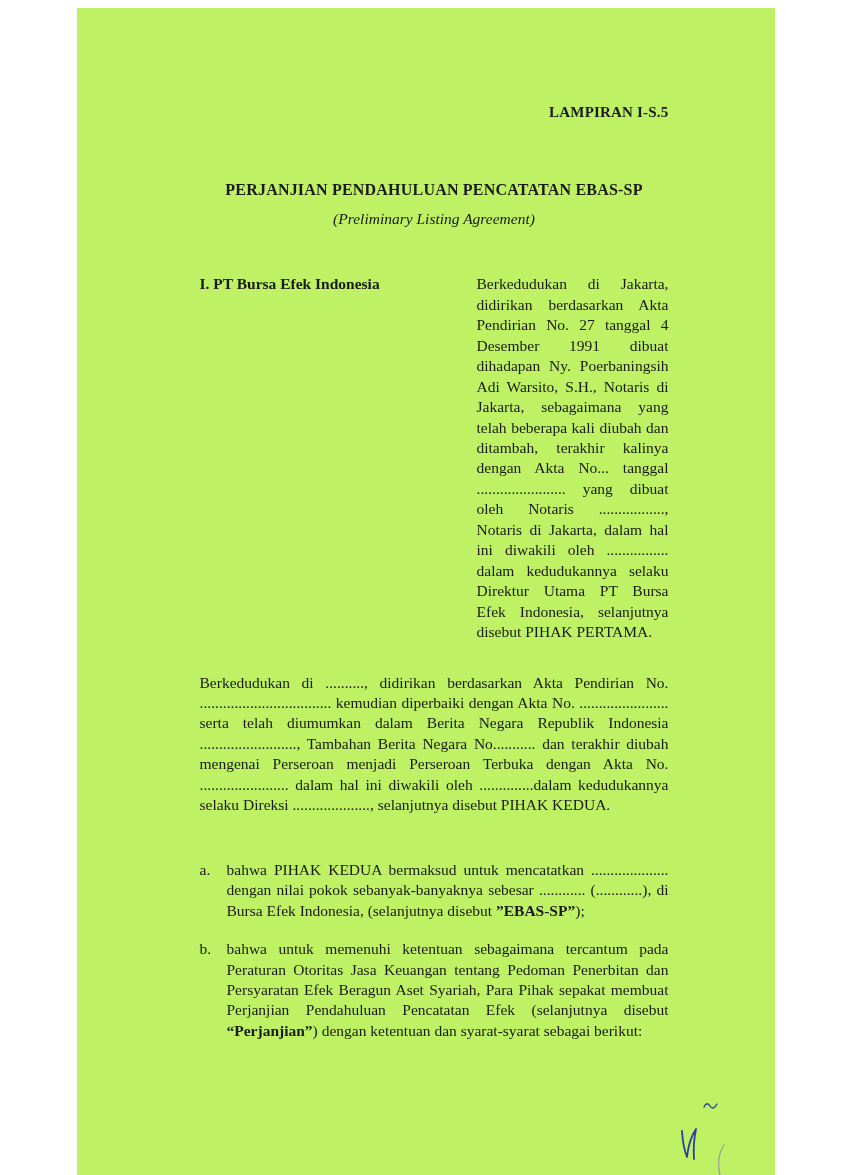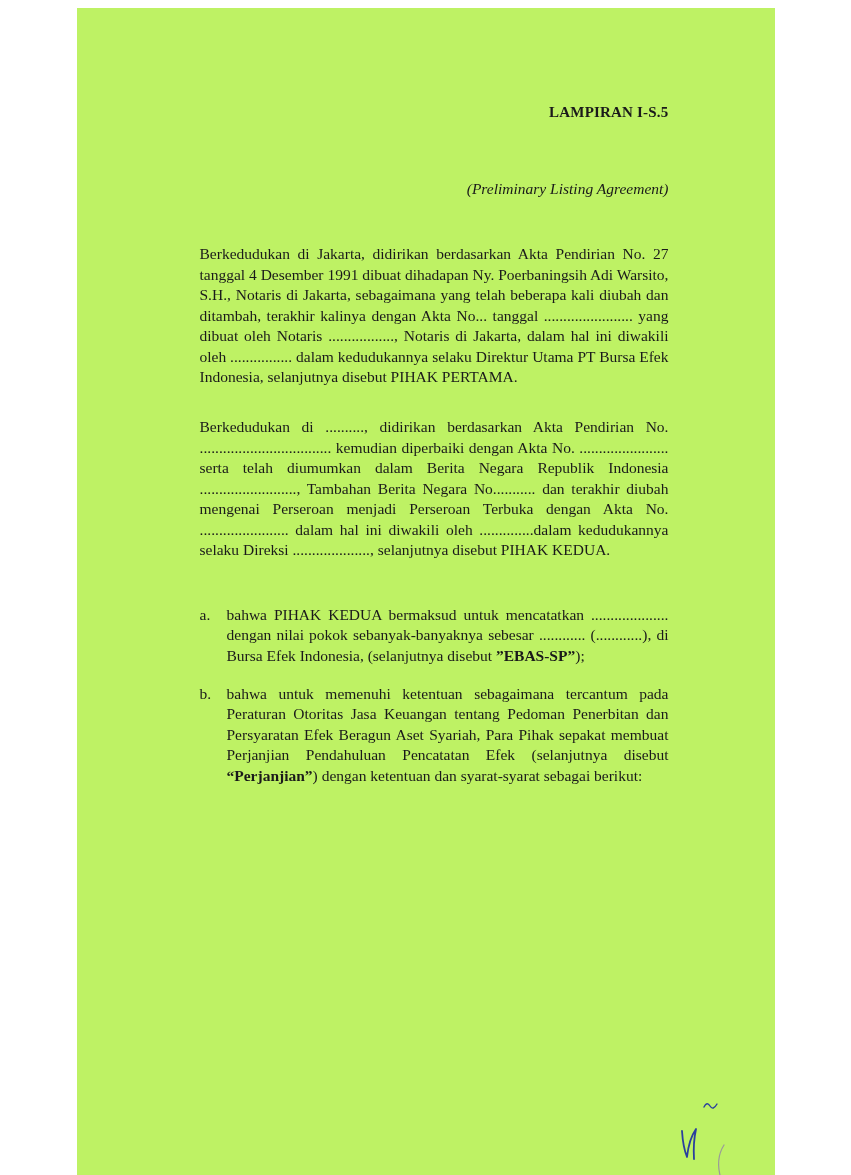--- a/index.html
+++ b/index.html
@@ -19,21 +19,21 @@
   }
   .header-label {
     margin-top: 95px;
     text-align: right;
     font-weight: bold;
     font-size: 15px;
     letter-spacing: 0.2px;
   }
   .title-block { margin-top: 56px; text-align: center; }
   .doc-title { font-weight: bold; font-size: 16px; letter-spacing: 0.2px; }
-  .doc-subtitle { margin-top: 9px; font-style: italic; text-align: right; }
+  .doc-subtitle { margin-top: 9px; font-style: italic; }
   .doc-number { margin-top: 9px; }
   .intro {
     margin-top: 46px;
     text-align: justify;
   }
   .parties { margin-top: 45px; }
   .party { display: flex; }
   .party + .party { margin-top: 30px; }
   .party-label {
     width: 277px;
@@ -62,26 +62,28 @@
   }
 </style>
 </head>
 <body>
 
 <div class="page">
 
   <div class="header-label">LAMPIRAN I-S.5</div>
 
   <div class="title-block">
+    <div class="doc-title">PERJANJIAN PENDAHULUAN PENCATATAN EBAS-SP</div>
     <div class="doc-subtitle">(Preliminary Listing Agreement)</div>
   </div>
 
 
   <div class="parties">
     <div class="party">
+      <div class="party-label">I. PT Bursa Efek Indonesia</div>
       <div class="party-desc">Berkedudukan di Jakarta, didirikan berdasarkan Akta Pendirian No. 27 tanggal 4 Desember 1991 dibuat dihadapan Ny. Poerbaningsih Adi Warsito, S.H., Notaris di Jakarta, sebagaimana yang telah beberapa kali diubah dan ditambah, terakhir kalinya dengan Akta No... tanggal ....................... yang dibuat oleh Notaris ................., Notaris di Jakarta, dalam hal ini diwakili oleh ................ dalam kedudukannya selaku Direktur Utama PT Bursa Efek Indonesia, selanjutnya disebut PIHAK PERTAMA.</div>
     </div>
     <div class="party">
       <div class="party-desc">Berkedudukan di .........., didirikan berdasarkan Akta Pendirian No. .................................. kemudian diperbaiki dengan Akta No. ....................... serta telah diumumkan dalam Berita Negara Republik Indonesia ........................., Tambahan Berita Negara No........... dan terakhir diubah mengenai Perseroan menjadi Perseroan Terbuka dengan Akta No. ....................... dalam hal ini diwakili oleh ..............dalam kedudukannya selaku Direksi ...................., selanjutnya disebut PIHAK KEDUA.</div>
     </div>
   </div>
 
 
   <div class="items">
     <div class="item">

